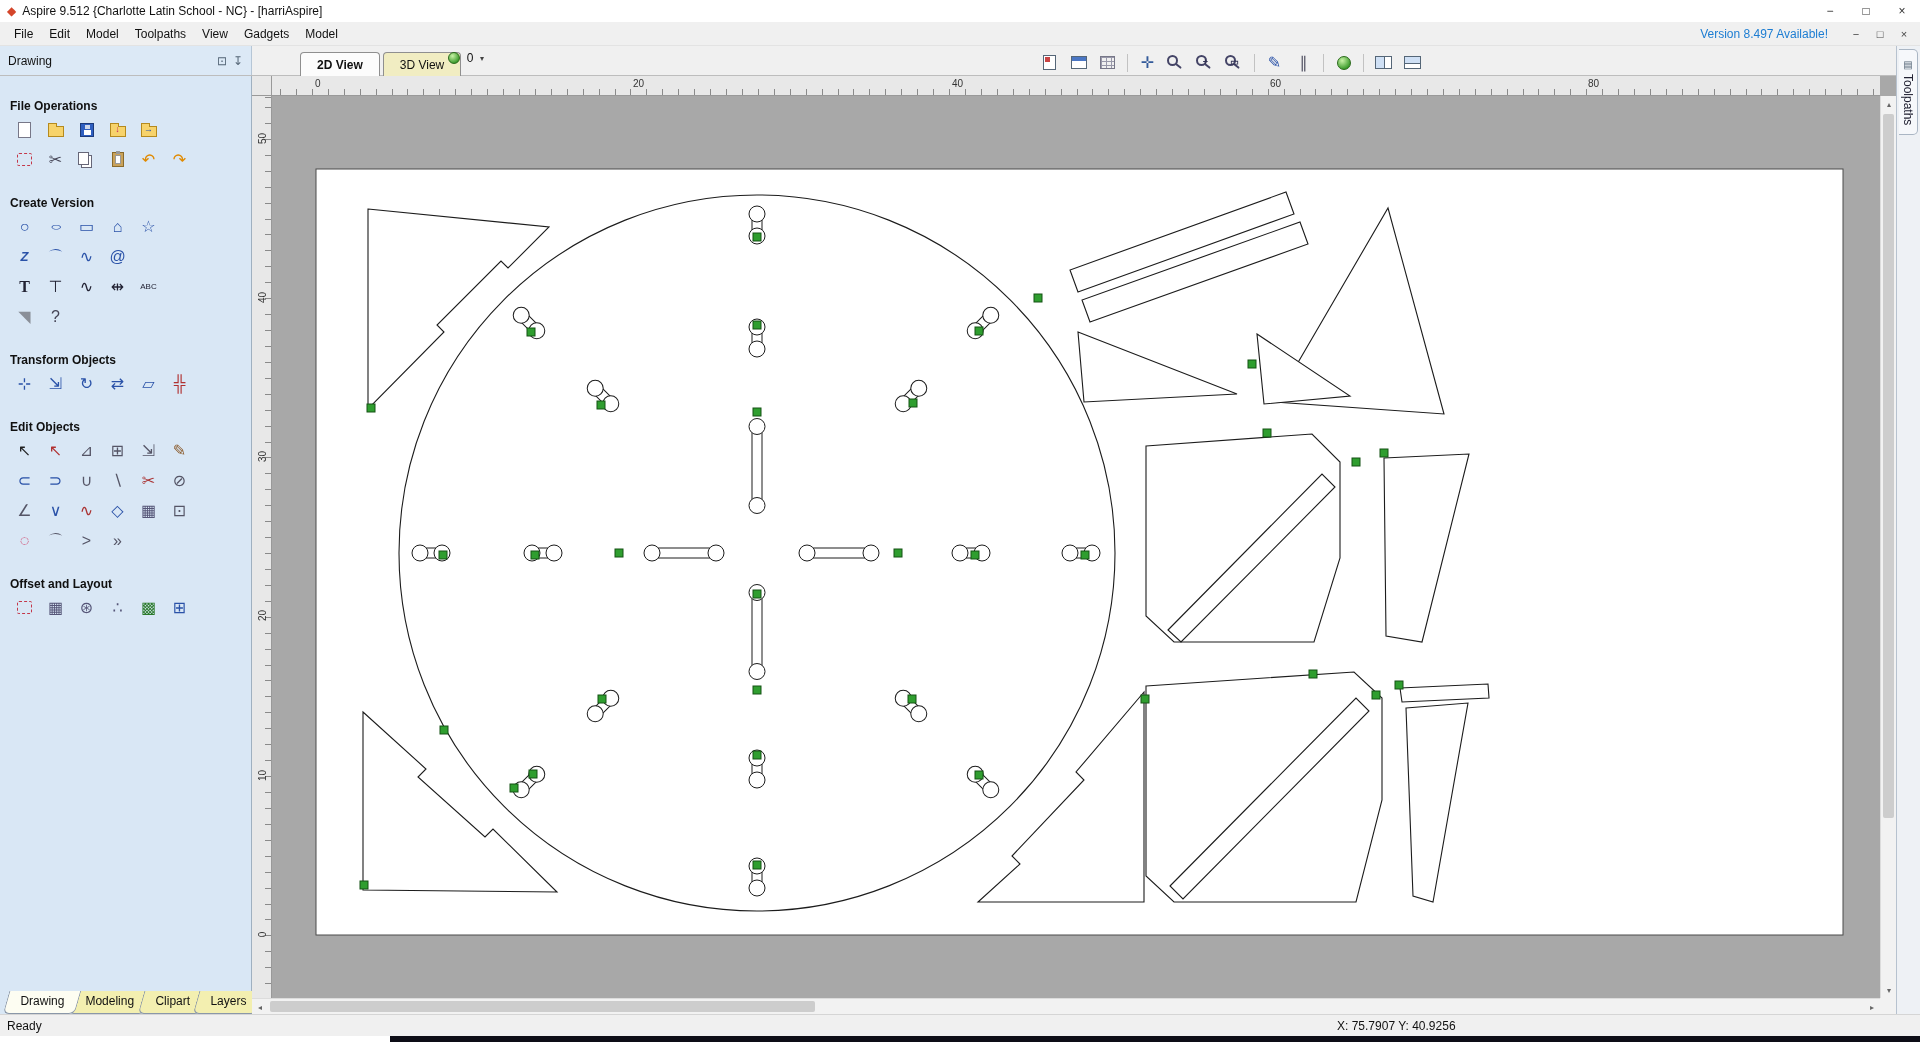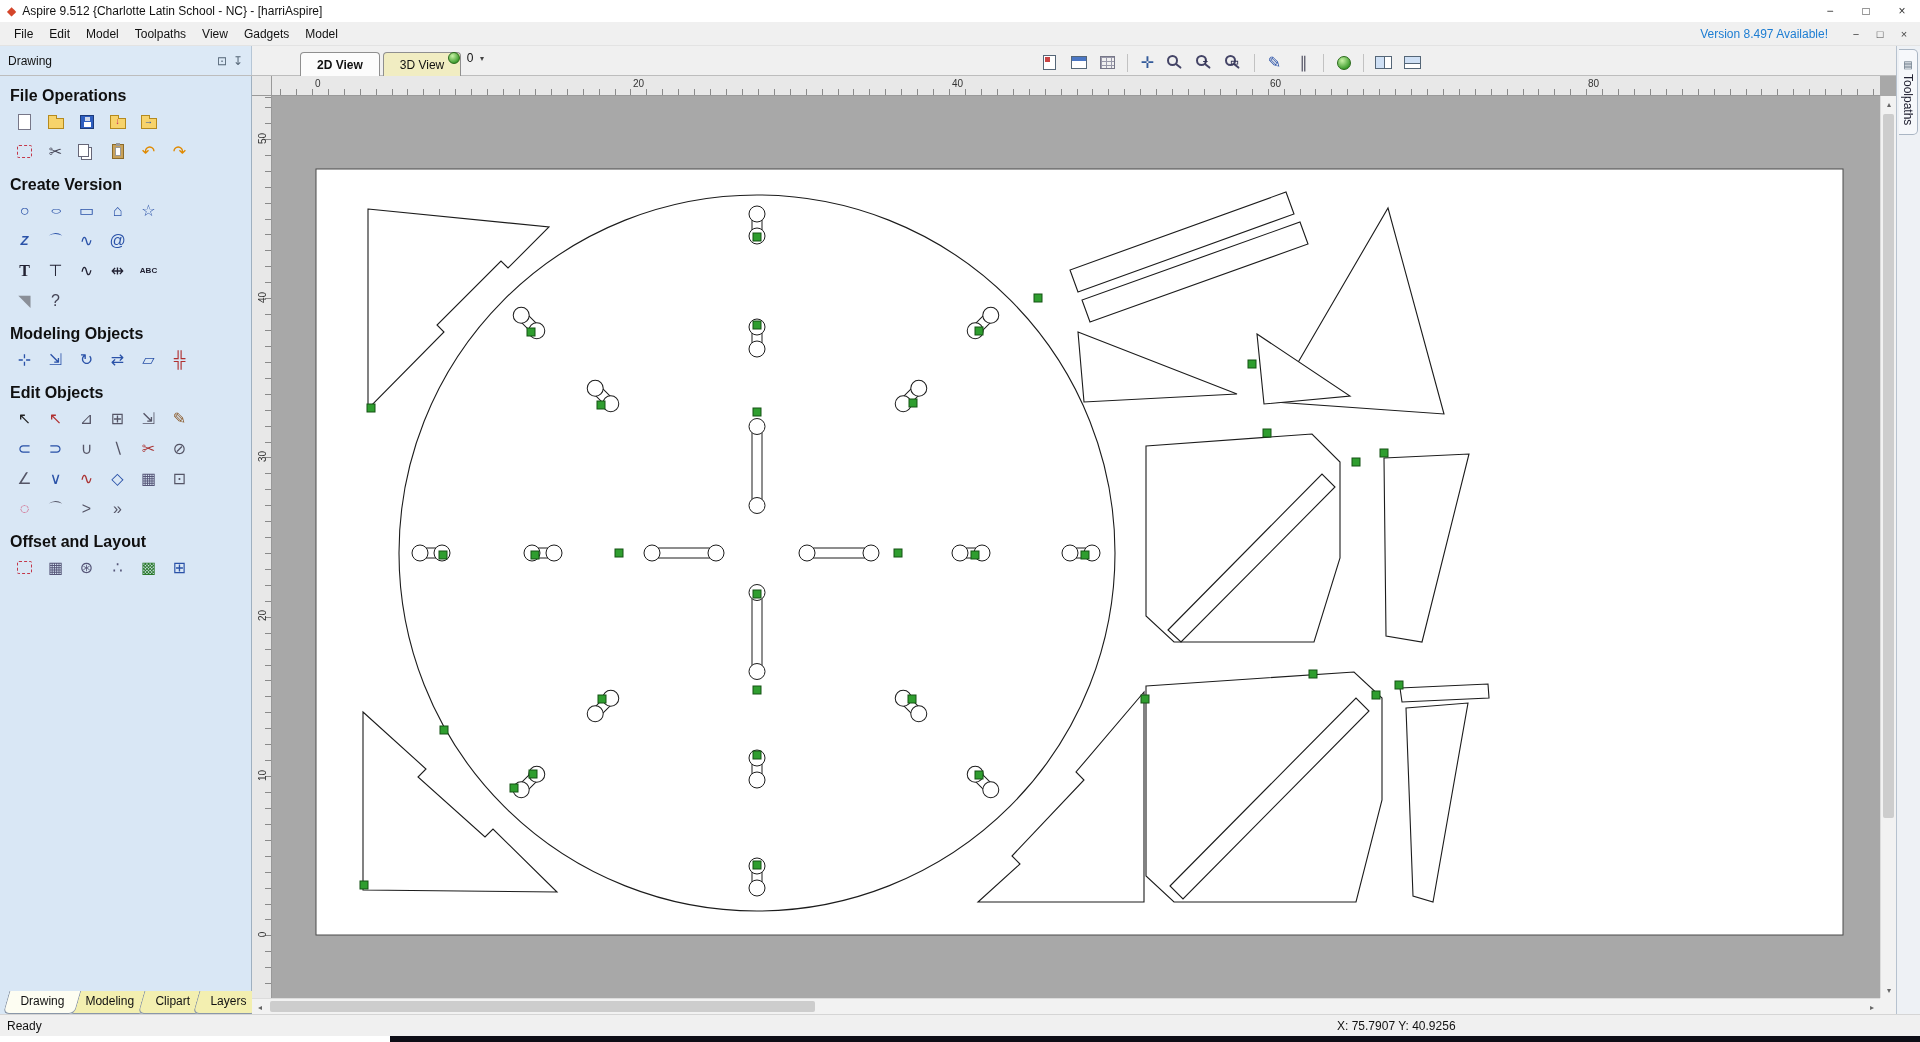--- a/index.html
+++ b/index.html
@@ -38,21 +38,21 @@
   .layer-ctl{position:absolute;left:448px;top:5px;display:flex;align-items:center;gap:5px;}
   .layer-val{min-width:10px;text-align:center;}
   .caret{font-size:8px;color:#444;}
   #main-tools{position:absolute;left:1035px;top:3px;display:flex;align-items:center;}
   .tool-sep{width:1px;height:18px;background:#c2c2c2;margin:0 5px;}
 
   
   .tool-btn{width:27px;height:25px;display:flex;align-items:center;justify-content:center;
             position:relative;border:1px solid transparent;border-radius:2px;}
   .g{font-size:16px;line-height:1;}
-  .g-small{font-size:8px;font-weight:bold;letter-spacing:0;text-align:right;}
+  .g-small{font-size:8px;font-weight:normal;letter-spacing:0;text-align:right;}
   .g-serif{font-family:"Liberation Serif",serif;font-weight:bold;font-size:16px;}
   .g-ell{display:inline-block;transform:scale(1.3,.62);}
   .g-zig{font-style:italic;font-weight:bold;font-size:13px;}
   .over{position:absolute;left:50%;top:46%;transform:translate(-50%,-50%);font-size:9px;font-weight:bold;}
 
   .icx{box-sizing:border-box;}
   .icx-page{width:13px;height:16px;background:#fff;border:1px solid #778;}
   .icx-folder{width:16px;height:11px;background:#f7d36b;border:1px solid #b58a1e;position:relative;margin-top:4px;}
   .icx-folder::before{content:"";position:absolute;top:-4px;left:-1px;width:7px;height:3px;
                       background:#f7d36b;border:1px solid #b58a1e;border-bottom:none;}
@@ -81,21 +81,21 @@
   .icx-split-h{width:17px;height:13px;border:1px solid #567;position:relative;
                background:linear-gradient(90deg,#cfe0f5 0 50%,#fff 50%);}
   .icx-split-h::before{content:"";position:absolute;left:50%;top:0;bottom:0;width:1px;background:#567;}
   .icx-split-v{width:17px;height:13px;border:1px solid #567;position:relative;
                background:linear-gradient(#cfe0f5 0 50%,#fff 50%);}
   .icx-split-v::before{content:"";position:absolute;top:50%;left:0;right:0;height:1px;background:#567;}
 
   
   .left-panel{position:absolute;left:0;top:76px;width:252px;bottom:28px;background:#d9e7f5;
               border-right:1px solid #9fb0c0;box-sizing:border-box;}
-  .sec-title{font-weight:bold;margin:11px 0 3px 10px;font-size:16px;color:#101010;}
+  .sec-title{font-weight:bold;margin:23px 0 3px 10px;font-size:12px;color:#101010;}
   .icon-row{display:flex;gap:2px;padding-left:10px;margin-bottom:3px;}
   .job-dims{position:absolute;left:12px;bottom:46px;color:#8f948f;font-size:12px;line-height:1.4;}
   .jd-title{margin-bottom:2px;}
   #panel-tabs{position:absolute;left:6px;bottom:0;display:flex;align-items:flex-start;height:23px;}
   .ptab{padding:3px 13px 5px;margin-right:-7px;background:#f3efb0;border:1px solid #8a97a8;border-top:none;
         border-radius:0 0 6px 6px;transform:skewX(-16deg);font-size:12px;}
   .ptab span{display:inline-block;transform:skewX(16deg);}
   .ptab.active{background:#fdfdf2;z-index:2;}
 
   
@@ -332,21 +332,21 @@
           <div class="icon-row">
             <div class="tool-btn">
               <span class="g" style="color: rgb(138, 143, 152);">◥</span>
             </div>
             <div class="tool-btn">
               <span class="g" style="color: rgb(68, 68, 85);">?</span>
             </div>
           </div>
         </div>
         <div class="section">
-          <div class="sec-title">Modeling Objects</div>
+          <div class="sec-title">Transform Objects</div>
           <div class="icon-row">
             <div class="tool-btn">
               <span class="g" style="color: rgb(42, 82, 168);">⊹</span>
             </div>
             <div class="tool-btn">
               <span class="g" style="color: rgb(42, 82, 168);">⇲</span>
             </div>
             <div class="tool-btn">
               <span class="g" style="color: rgb(42, 82, 168);">↻</span>
             </div>

